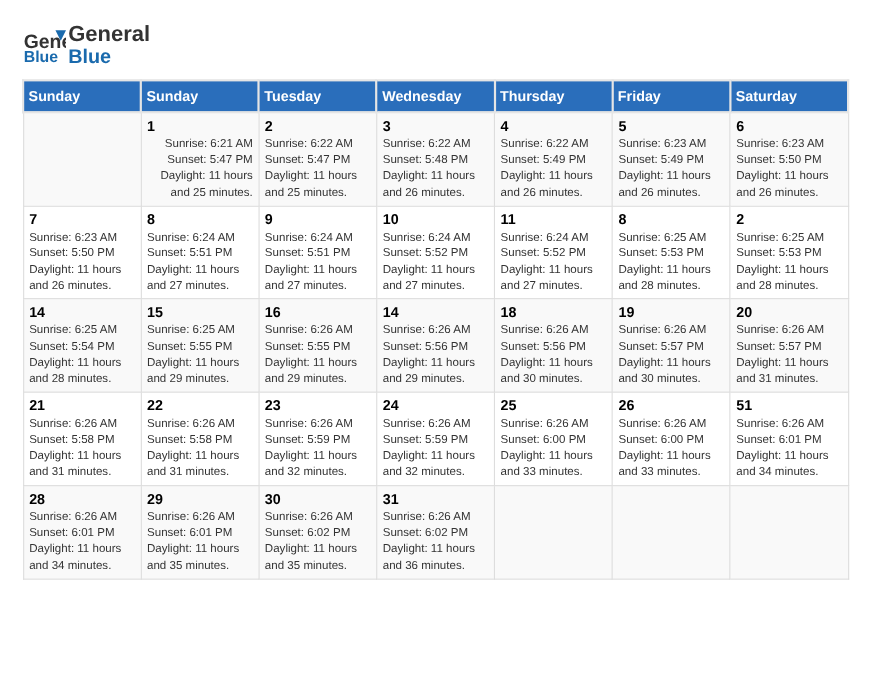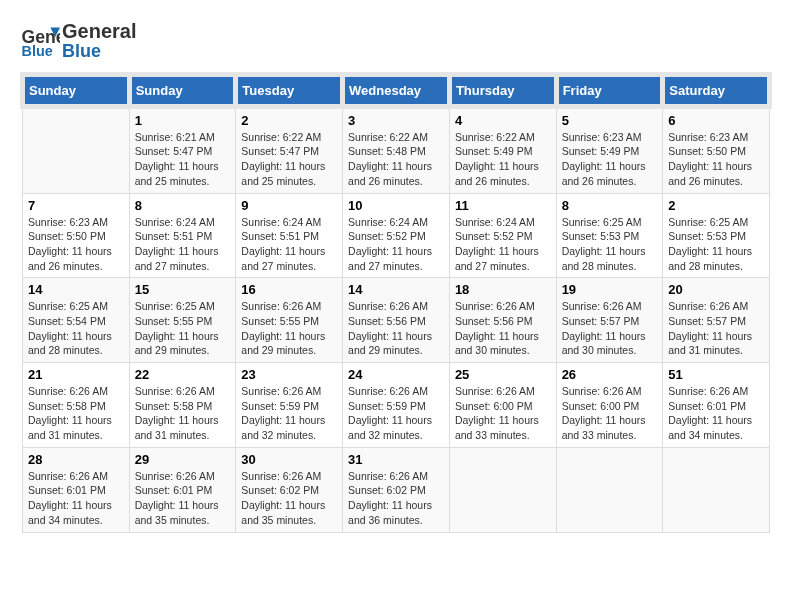--- a/index.html
+++ b/index.html
@@ -44,21 +44,21 @@
     }
     thead tr {
       background-color: #2a6ebb;
       color: #fff;
     }
     thead th {
       padding: 6px 4px;
       text-align: left;
       font-size: 13px;
       font-weight: bold;
-      border: 5px solid #e5e5e5;
+      border: 2px solid #e5e5e5;
     }
     tbody tr {
       border: 1px solid #ccc;
     }
     tbody td {
       padding: 4px 5px;
       vertical-align: top;
       border: 1px solid #ddd;
       min-height: 80px;
       height: 80px;
@@ -113,21 +113,21 @@
         <th>Thursday</th>
         <th>Friday</th>
         <th>Saturday</th>
       </tr>
   </thead>
   <tbody id="calendar-body">
   <tr>
         <td></td>
         <td>
           <span class="day-number">1</span>
-          <div class="day-info" style="white-space: pre-line;">Sunrise: 6:21 AM
+          <div class="day-info" style="white-space: pre-line; text-align: right;">Sunrise: 6:21 AM
 Sunset: 5:47 PM
 Daylight: 11 hours
 and 25 minutes.</div>
         </td>
         <td>
           <span class="day-number">2</span>
           <div class="day-info" style="white-space: pre-line;">Sunrise: 6:22 AM
 Sunset: 5:47 PM
 Daylight: 11 hours
 and 25 minutes.</div>

